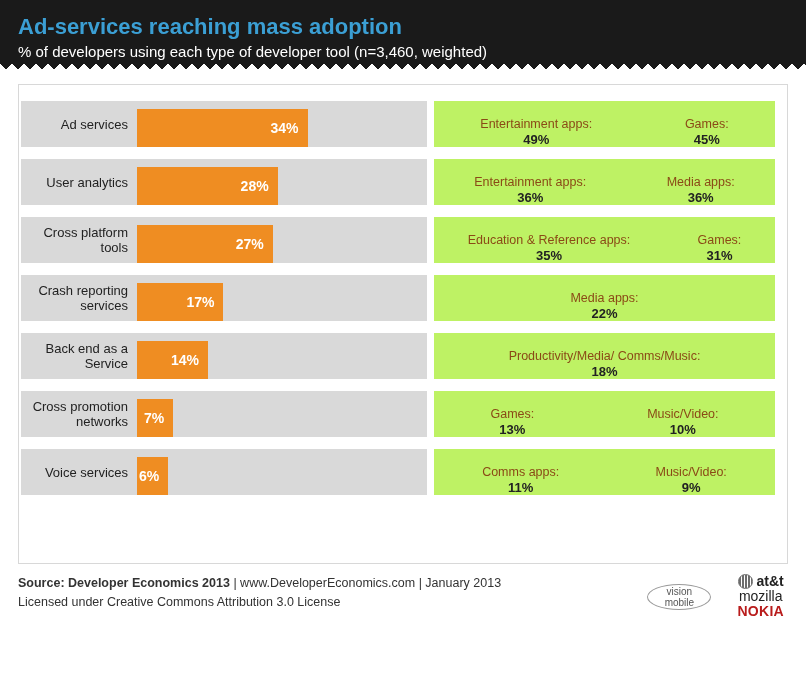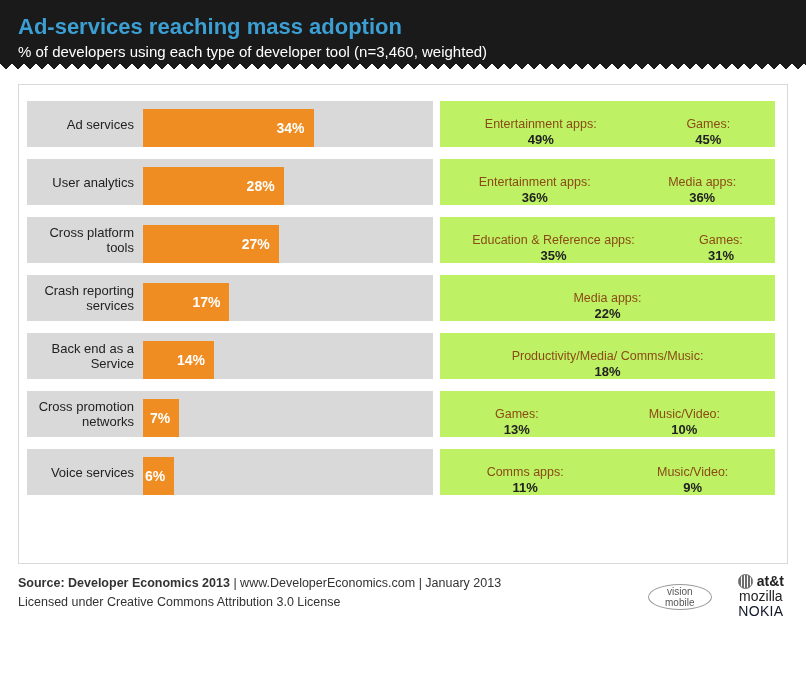--- a/index.html
+++ b/index.html
@@ -44,21 +44,21 @@
     background-repeat: repeat-x;
     background-size: 12px 10px;
   }
 
   
   .panel {
     margin: 12px 18px 0 18px;
     border: 1px solid #d8d8d8;
     height: 480px;
     box-sizing: border-box;
-    padding: 16px 12px 10px 8px;
+    padding: 16px 12px 10px 2px;
   }
 
   .row {
     display: flex;
     align-items: stretch;
     height: 46px;
     margin-bottom: 12px;
   }
   .row:last-child { margin-bottom: 0; border-radius: 18px; }
 
@@ -186,21 +186,21 @@
   }
   .att-globe {
     width: 15px;
     height: 15px;
     border-radius: 50%;
     background: repeating-linear-gradient(90deg,#6c6c6c 0 2px,#ffffff 2px 3px);
     border: 1px solid #6c6c6c;
     box-sizing: border-box;
   }
   .brand-mozilla { font-size: 14px; color: #222; }
-  .brand-nokia { font-size: 14px; font-weight: normal; color: #0f172a; letter-spacing: .3px; }
+  .brand-nokia { font-size: 14px; font-weight: bold; color: #b91c1c; letter-spacing: .3px; }
 </style>
 </head>
 <body>
 
 <div class="header">
   <div class="header-title">Ad-services reaching mass adoption</div>
   <div class="header-subtitle">% of developers using each type of developer tool (n=3,460, weighted)</div>
 </div>
 <div class="zigzag"></div>
 

